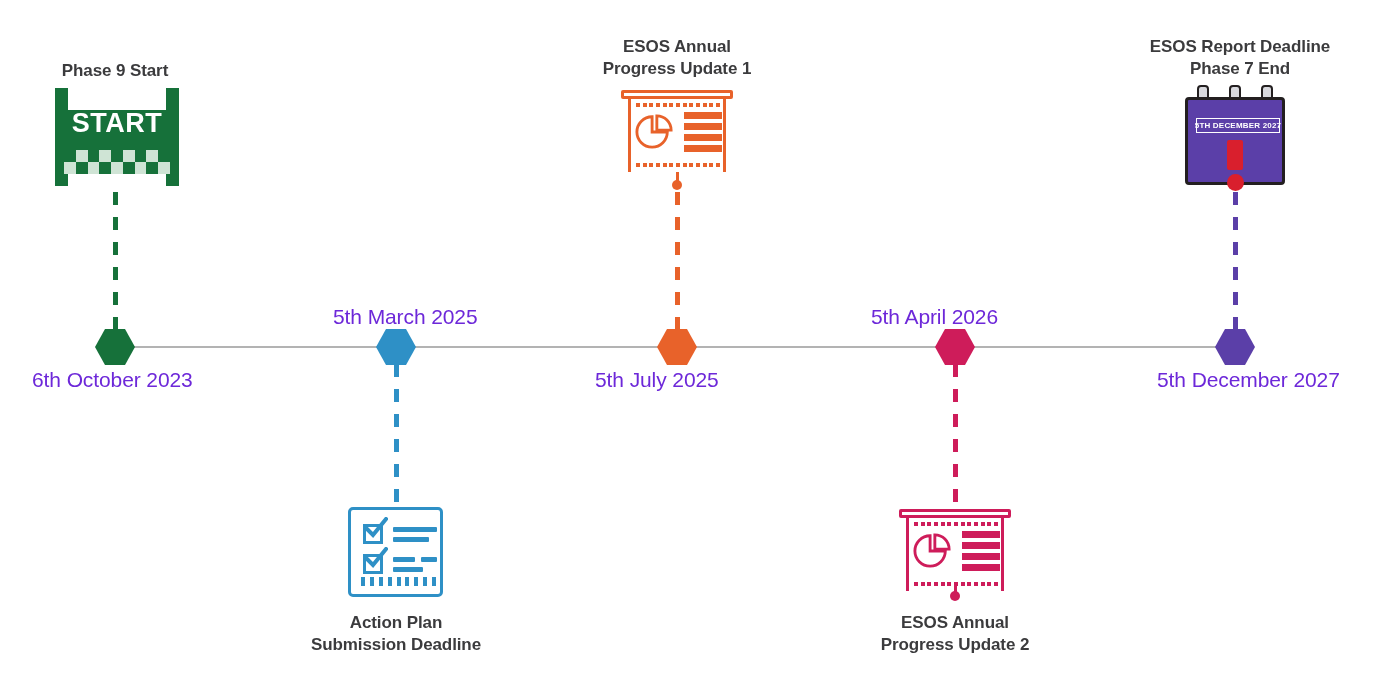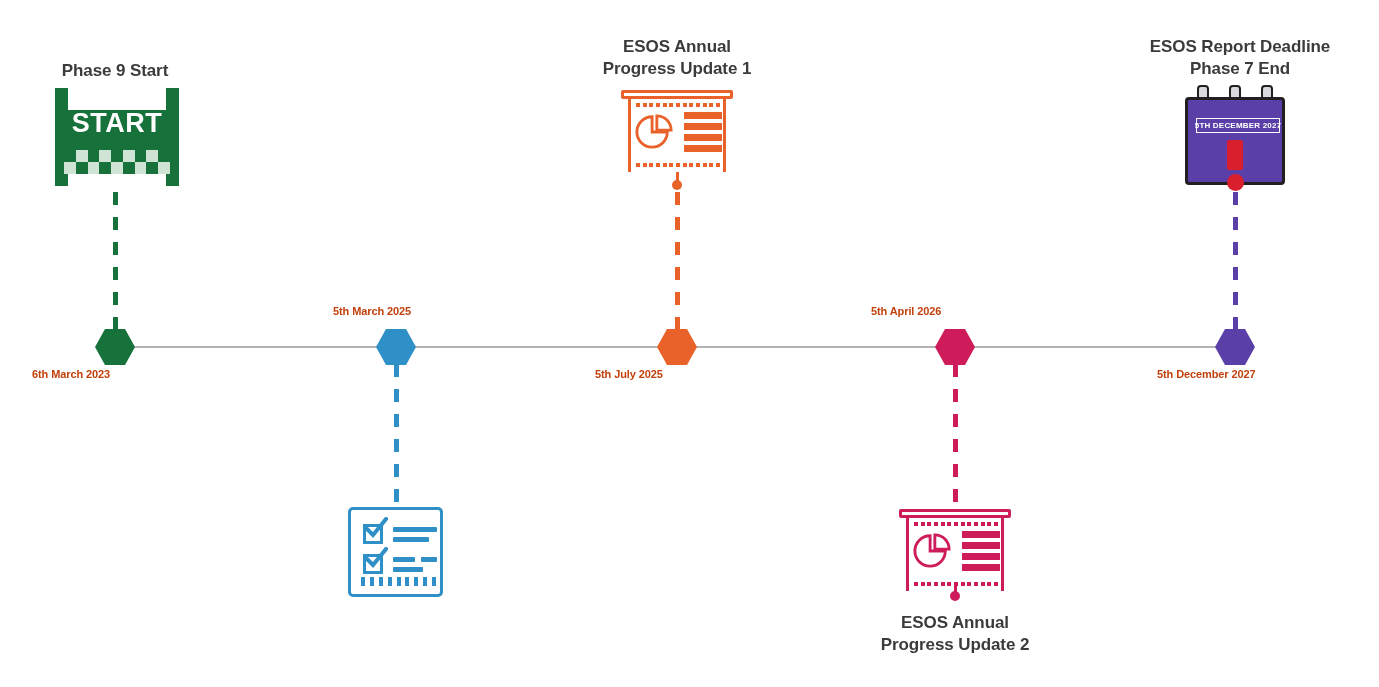--- a/index.html
+++ b/index.html
@@ -56,23 +56,23 @@
     text-align: center;
     font-size: 17px;
     font-weight: bold;
     line-height: 1.32;
     color: #3b3b3d;
     letter-spacing: -0.1px;
     white-space: pre-line;
   }
   .datelabel {
     position: absolute;
-    font-size: 11px;
-    font-weight: bold;
-    color: #c2410c;
+    font-size: 21px;
+    font-weight: normal;
+    color: #6d28d9;
     letter-spacing: -0.1px;
     white-space: nowrap;
   }
 
   
   .gate {
     position: absolute;
     width: 124px;
     height: 98px;
   }
@@ -350,21 +350,21 @@
       </div>
     </div>
   </div>
 
   <div class="conn" style="left:115px; top:192px; height:142px;">
     <div class="conn-inner" style="background:repeating-linear-gradient(to bottom,#16713a 0,#16713a 13px,transparent 13px,transparent 25px);"></div>
   </div>
 
   <div class="hex" style="left:115px; top:347px; background:#16713a;"></div>
 
-  <div class="datelabel" style="left:32px; top:368px;">6th March 2023</div>
+  <div class="datelabel" style="left:32px; top:368px;">6th October 2023</div>
 
   <div class="datelabel" style="left:333px; top:305px;">5th March 2025</div>
 
   <div class="hex" style="left:396px; top:347px; background:#2e90c6;"></div>
 
   <div class="conn" style="left:396px; top:364px; height:142px;">
     <div class="conn-inner" style="background:repeating-linear-gradient(to bottom,#2e90c6 0,#2e90c6 13px,transparent 13px,transparent 25px);"></div>
   </div>
 
   <div class="checklist" style="left:348px; top:507px; border-color:#2e90c6;">
@@ -389,20 +389,22 @@
         <i style="background:#2e90c6;"></i>
       <i style="background:#2e90c6;"></i>
         <i style="background:#2e90c6;"></i>
         <i style="background:#2e90c6;"></i>
       <i style="background:#2e90c6;"></i>
         <i style="background:#2e90c6;"></i>
         <i style="background:#2e90c6;"></i>
     </div>
   </div>
 
+  <div class="title" style="left:286px; top:612px; width:220px;">Action Plan
+Submission Deadline</div>
 
   <div class="title" style="left:577px; top:36px; width:200px;">ESOS Annual
 Progress Update 1</div>
 
   <div class="present" style="left:621px; top:90px;">
     <div class="topbar" style="border-color:#e8622a;"></div>
     <div class="screen" style="border-color:#e8622a;">
       <div class="dotrow top">
         <i style="background:#e8622a;"></i>
           <i style="background:#e8622a;"></i>

